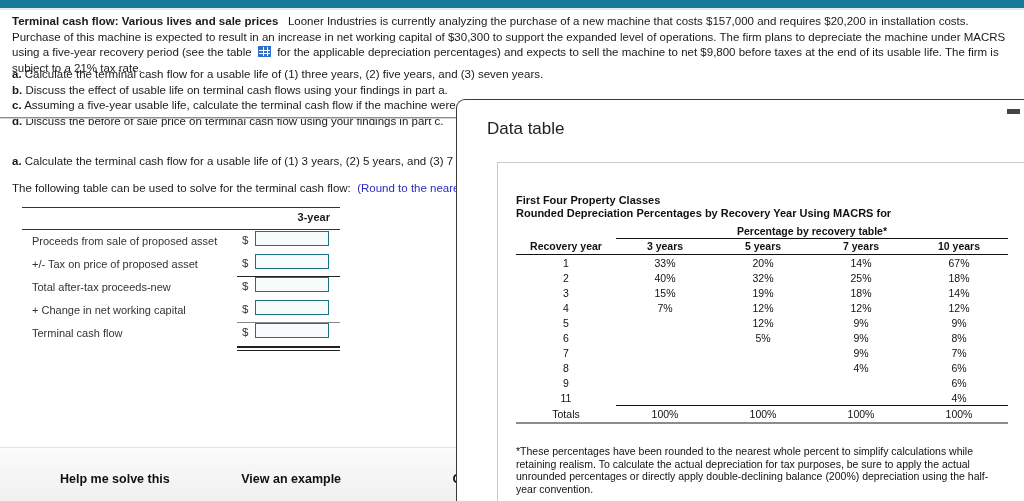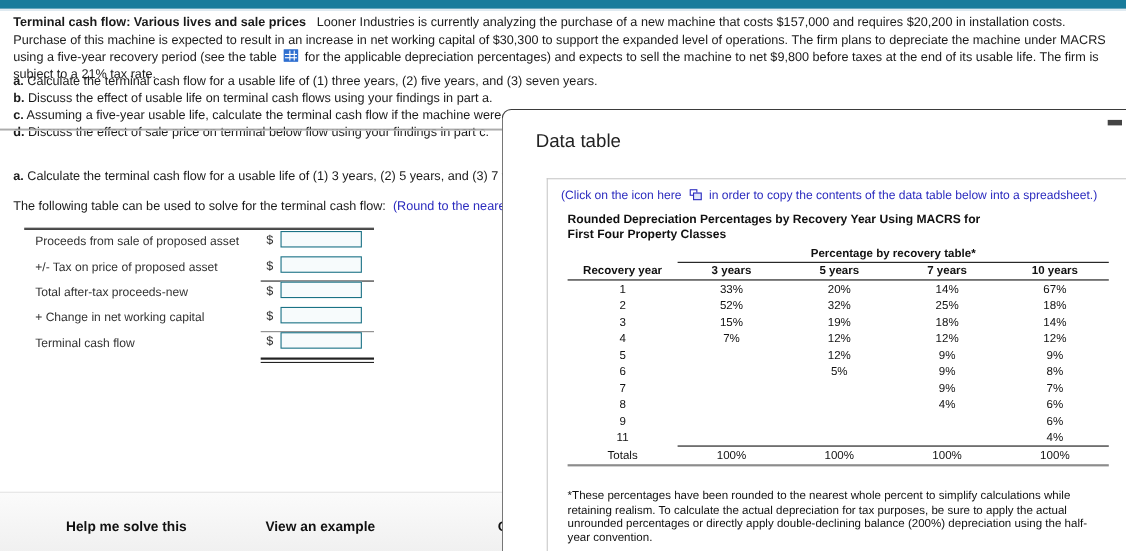--- a/index.html
+++ b/index.html
@@ -232,38 +232,41 @@
     <b>Terminal cash flow:  Various lives and sale prices</b>
     &nbsp;&nbsp;<span>Looner Industries is currently analyzing the purchase of a new machine that costs $157,000 and requires $20,200 in installation costs. Purchase of this machine is expected to result in an increase in net working capital of $30,300 to support the expanded level of operations. The firm plans to depreciate the machine under MACRS using a five-year recovery period (see the table</span>
     <span class="tbl-icon"><i class="h1"></i><i class="h2"></i><i class="v1"></i><i class="v2"></i></span>
     <span>for the applicable depreciation percentages) and expects to sell the machine to net $9,800 before taxes at the end of its usable life. The firm is subject to a 21% tax rate.</span>
   </div>
 
   <div class="parts">
     <div><b>a.</b> <span>Calculate the terminal cash flow for a usable life of  (1) three years, (2) five years, and (3) seven years.</span></div>
     <div><b>b.</b> <span>Discuss the effect of usable life on terminal cash flows using your findings in part a.</span></div>
     <div><b>c.</b> <span> Assuming a five-year usable life, calculate the terminal cash flow if the machine were sold to net (1) $8,860 or (2) $169,000 (before taxes) at the end of five years.</span></div>
-    <div><b>d.</b> <span>Discuss the effect of sale price on terminal below flow using your findings in part c.</span></div>
+    <div><b>d.</b> <span>Discuss the before of sale price on terminal cash flow using your findings in part c.</span></div>
   </div>
 
   <div class="rule-under-parts"></div>
   <div class="rule-under-parts2"></div>
 
   <div class="parta">
     <span>a.</span>
     <span class="norm">Calculate the terminal cash flow for a usable life of  (1) 3 years, (2) 5 years, and (3) 7 years.</span>
   </div>
 
   <div class="lead">
     <span>The following table can be used to solve for the terminal cash flow:</span>
     &nbsp;<span class="blue">(Round to the nearest dollar</span>
   </div>
 
   <div class="ftable">
     <div class="topline"></div>
+    <div class="hdrrow">
+      <span class="hdr-3year">3-year</span>
+    </div>
     <div class="hdrline"></div>
 
     <div class="frow">
       <span class="lbl">Proceeds from sale of proposed asset</span>
       <span class="dollar">$</span>
       <input type="text" placeholder="" style="">
     </div>
 
     <div class="frow">
       <span class="lbl">+/- Tax on price of proposed asset</span>
@@ -302,29 +305,24 @@
     </div>
   </div>
 
 </div>
 
 <div class="dialog">
   <div class="dtitle">Data table</div>
   <div class="dash-btn"></div>
 
   <div class="inner">
-    <div class="clickline">
-      <span>(Click on the icon here</span>
-      <span class="copy-icon"><span class="b1"></span><span class="b2"></span></span>
-      <span>in order to copy the contents of the data table below into a spreadsheet.)</span>
-    </div>
 
     <div class="dt-title">
+      <div>First Four Property Classes</div>
       <div>Rounded Depreciation Percentages by Recovery Year Using MACRS for</div>
-      <div>First Four Property Classes</div>
     </div>
 
     <table class="macrs">
       <colgroup>
         <col style="width:100px">
         <col style="width:98px">
         <col style="width:98px">
         <col style="width:98px">
         <col style="width:98px">
       </colgroup>
@@ -355,21 +353,21 @@
       <tbody>
         <tr>
             <td class="yr">1</td>
             <td>33%</td>
             <td>20%</td>
             <td>14%</td>
             <td>67%</td>
           </tr>
         <tr>
             <td class="yr">2</td>
-            <td>52%</td>
+            <td>40%</td>
             <td>32%</td>
             <td>25%</td>
             <td>18%</td>
           </tr>
         <tr>
             <td class="yr">3</td>
             <td>15%</td>
             <td>19%</td>
             <td>18%</td>
             <td>14%</td>

